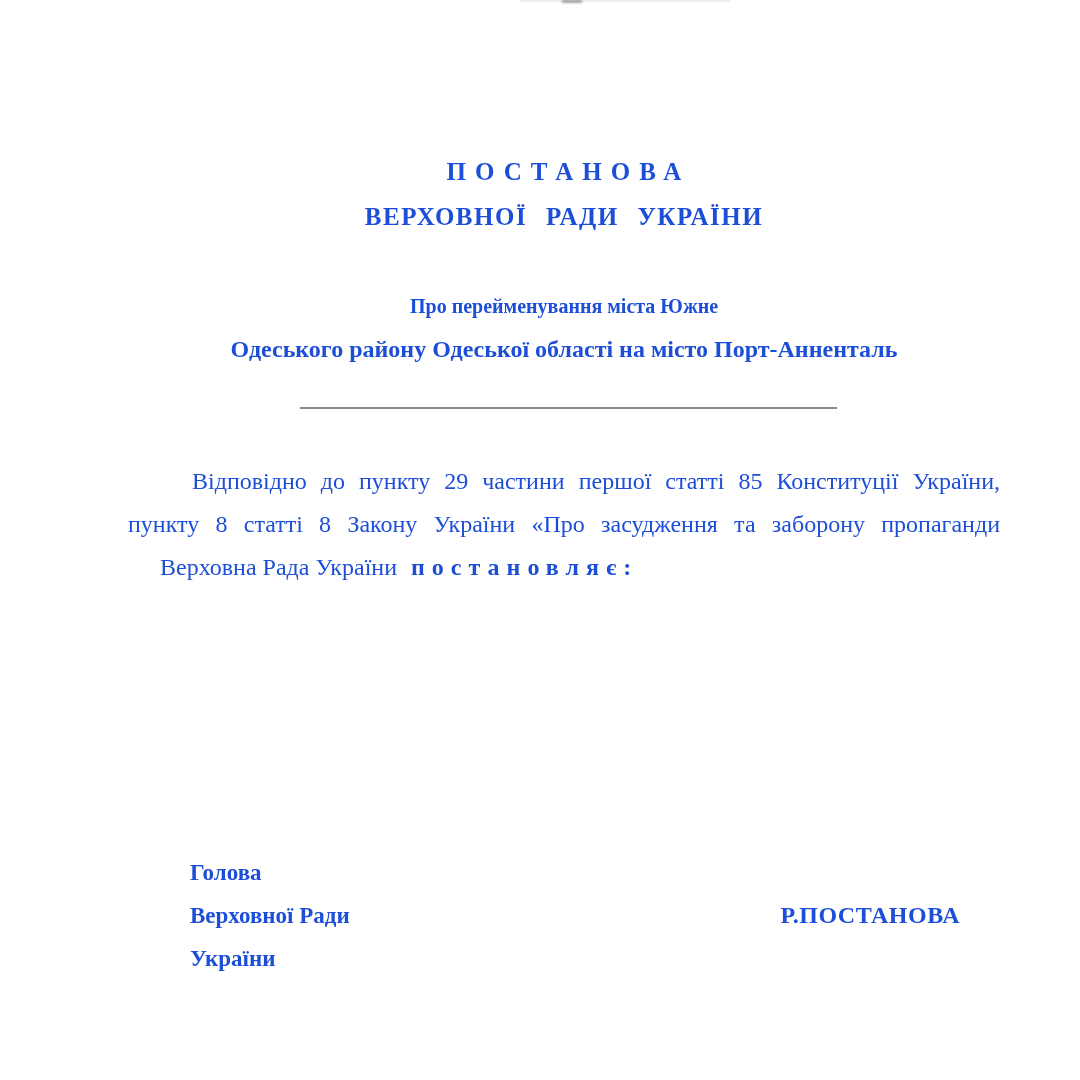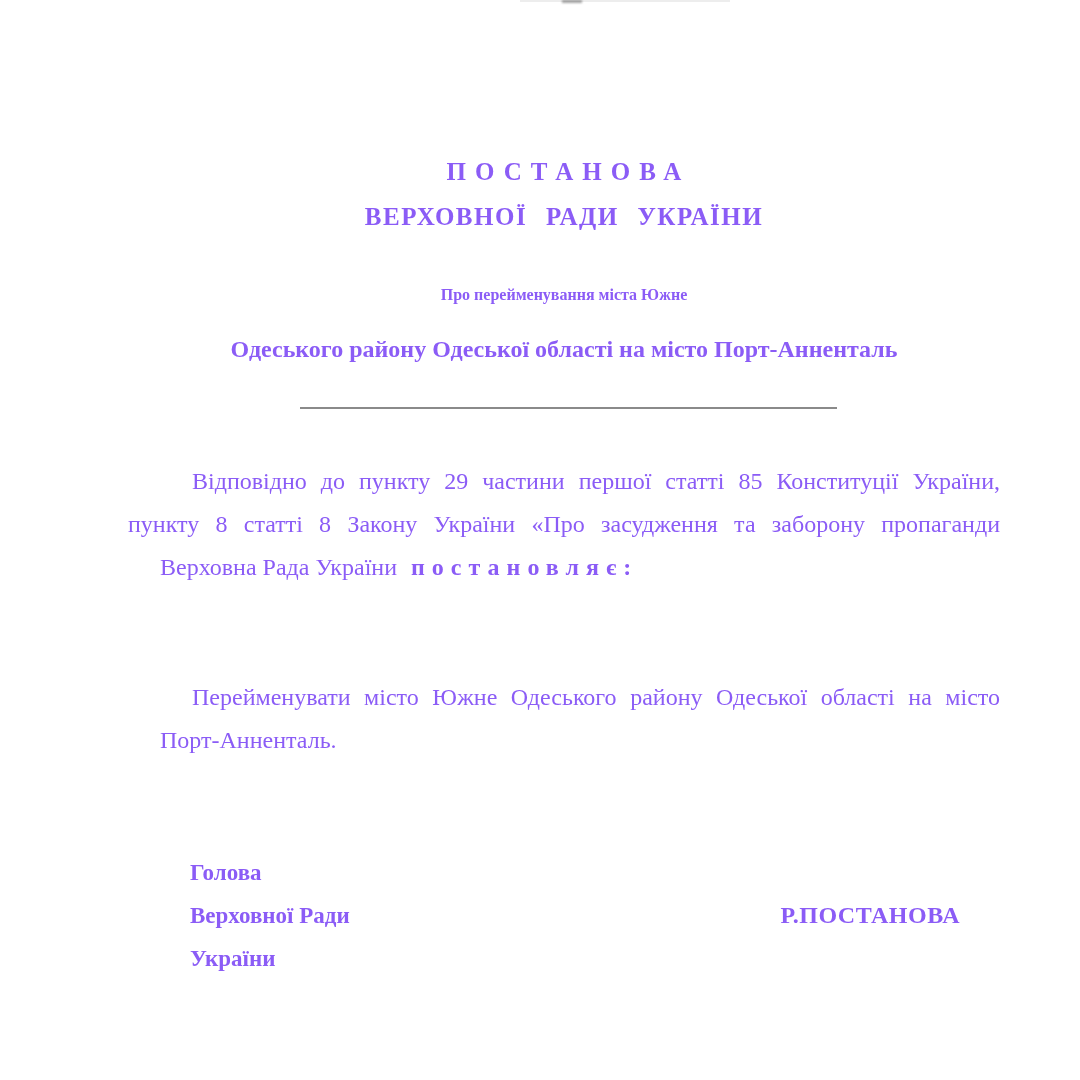--- a/index.html
+++ b/index.html
@@ -6,21 +6,21 @@
     margin: 0;
     padding: 0;
     background: #ffffff;
   }
   #page {
     position: relative;
     width: 1080px;
     height: 1080px;
     background: #ffffff;
     font-family: "Liberation Serif", "DejaVu Serif", serif;
-    color: #8b5cf6;
+    color: #1d4ed8;
     overflow: hidden;
   }
   
   .top-remnant-streak {
     position: absolute;
     top: 0; left: 520px;
     width: 210px; height: 2px;
     background: rgba(0,0,0,0.07);
     filter: blur(0.5px);
   }
@@ -45,22 +45,22 @@
     text-indent: 9px; 
   }
   .doc-title-2 {
     top: 203px;
     font-size: 25px;
     font-weight: bold;
     letter-spacing: 1.5px;
     word-spacing: 11px;
   }
   .doc-subject-1 {
-    top: 286px;
-    font-size: 16px;
+    top: 295px;
+    font-size: 20px;
     font-weight: bold;
   }
   .doc-subject-2 {
     top: 336px;
     font-size: 24px;
     font-weight: bold;
   }
   .subject-rule {
     position: absolute;
     top: 407px;
@@ -135,24 +135,20 @@
   <div class="content-center doc-subject-2">Одеського району Одеської області на місто Порт-Анненталь</div>
 
   <div class="subject-rule"></div>
 
   <div class="paragraph para-preamble">
     <div class="jline indent">Відповідно до пункту 29 частини першої статті 85 Конституції України,</div>
     <div class="jline">пункту 8 статті 8 Закону України «Про засудження та заборону пропаганди</div>
     <div class="jline last"><span>Верховна Рада України</span><span class="bold-spaced">постановляє:</span></div>
   </div>
 
-  <div class="paragraph para-resolution">
-    <div class="jline indent">Перейменувати місто Южне Одеського району Одеської області на місто</div>
-    <div class="jline last">Порт-Анненталь.</div>
-  </div>
 
   <div class="signature-block">
     <div class="sig-position">Голова</div>
     <div class="sig-position">Верховної Ради України</div>
     <div class="sig-name">Р.ПОСТАНОВА</div>
   </div>
 
 </div>
 
 </body></html>

